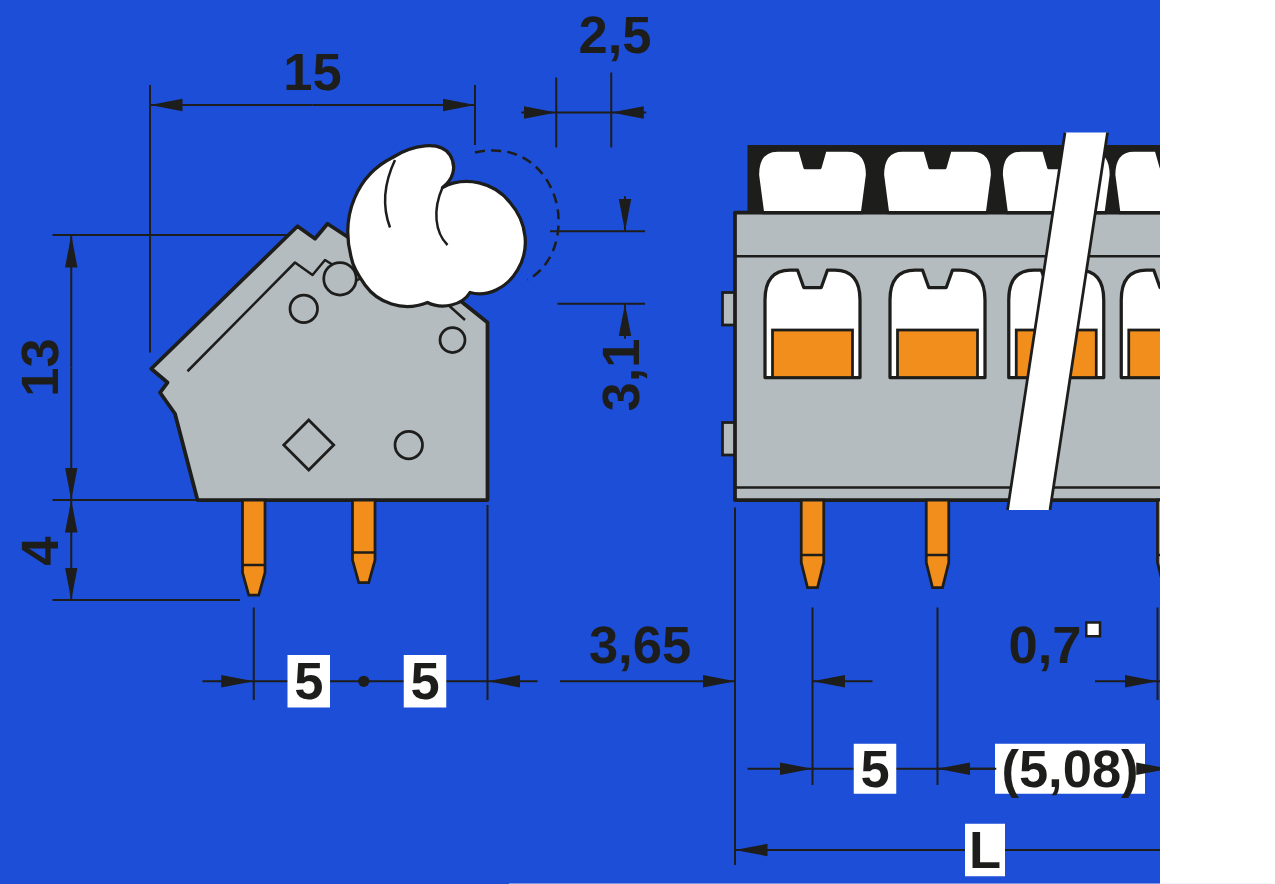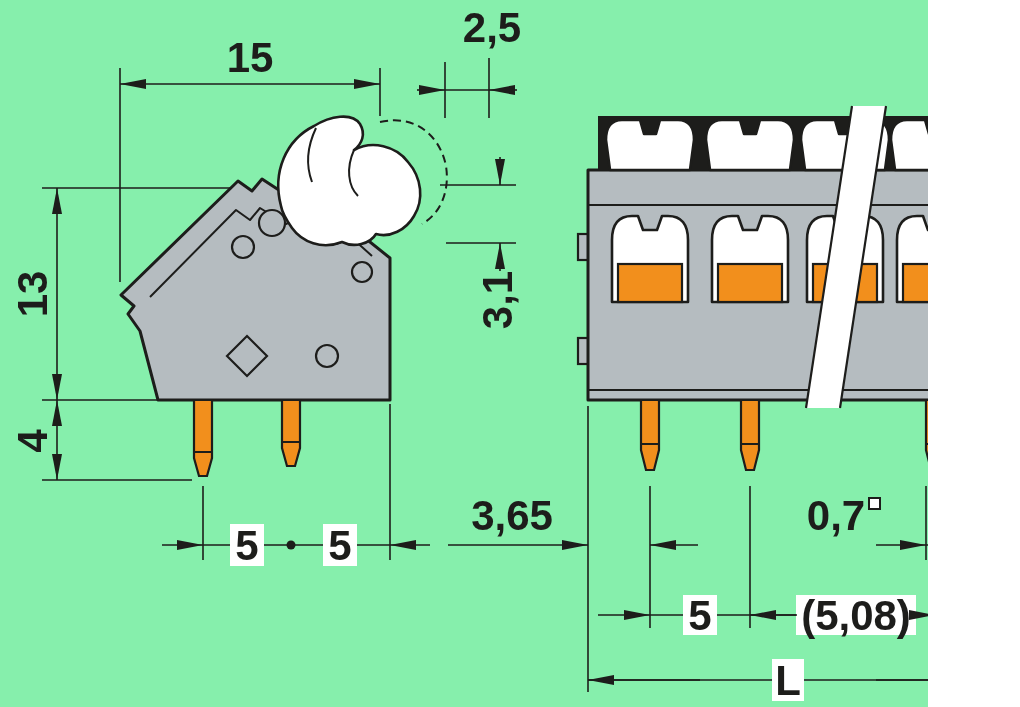--- a/index.html
+++ b/index.html
@@ -1,16 +1,16 @@
 <!DOCTYPE html>
 <html><head>
 <meta charset="utf-8">
 <style>
   html,body{margin:0;padding:0;background:#ffffff;}
-  .stage{width:928px;height:707px;position:relative;background:#86efac;overflow:hidden;}
+  .stage{width:928px;height:707px;position:relative;background:#1d4ed8;overflow:hidden;}
   svg{display:block;}
   svg text{
     font-family:"Liberation Sans", sans-serif;
     font-weight:bold;
     font-size:42px;
     fill:#1d1d1b;
   }
   .lbl-mid{text-anchor:middle;dominant-baseline:central;}
   .lbl-top{text-anchor:middle;}
   .ext{stroke:#1d1d1b;stroke-width:1.6;fill:none;}

